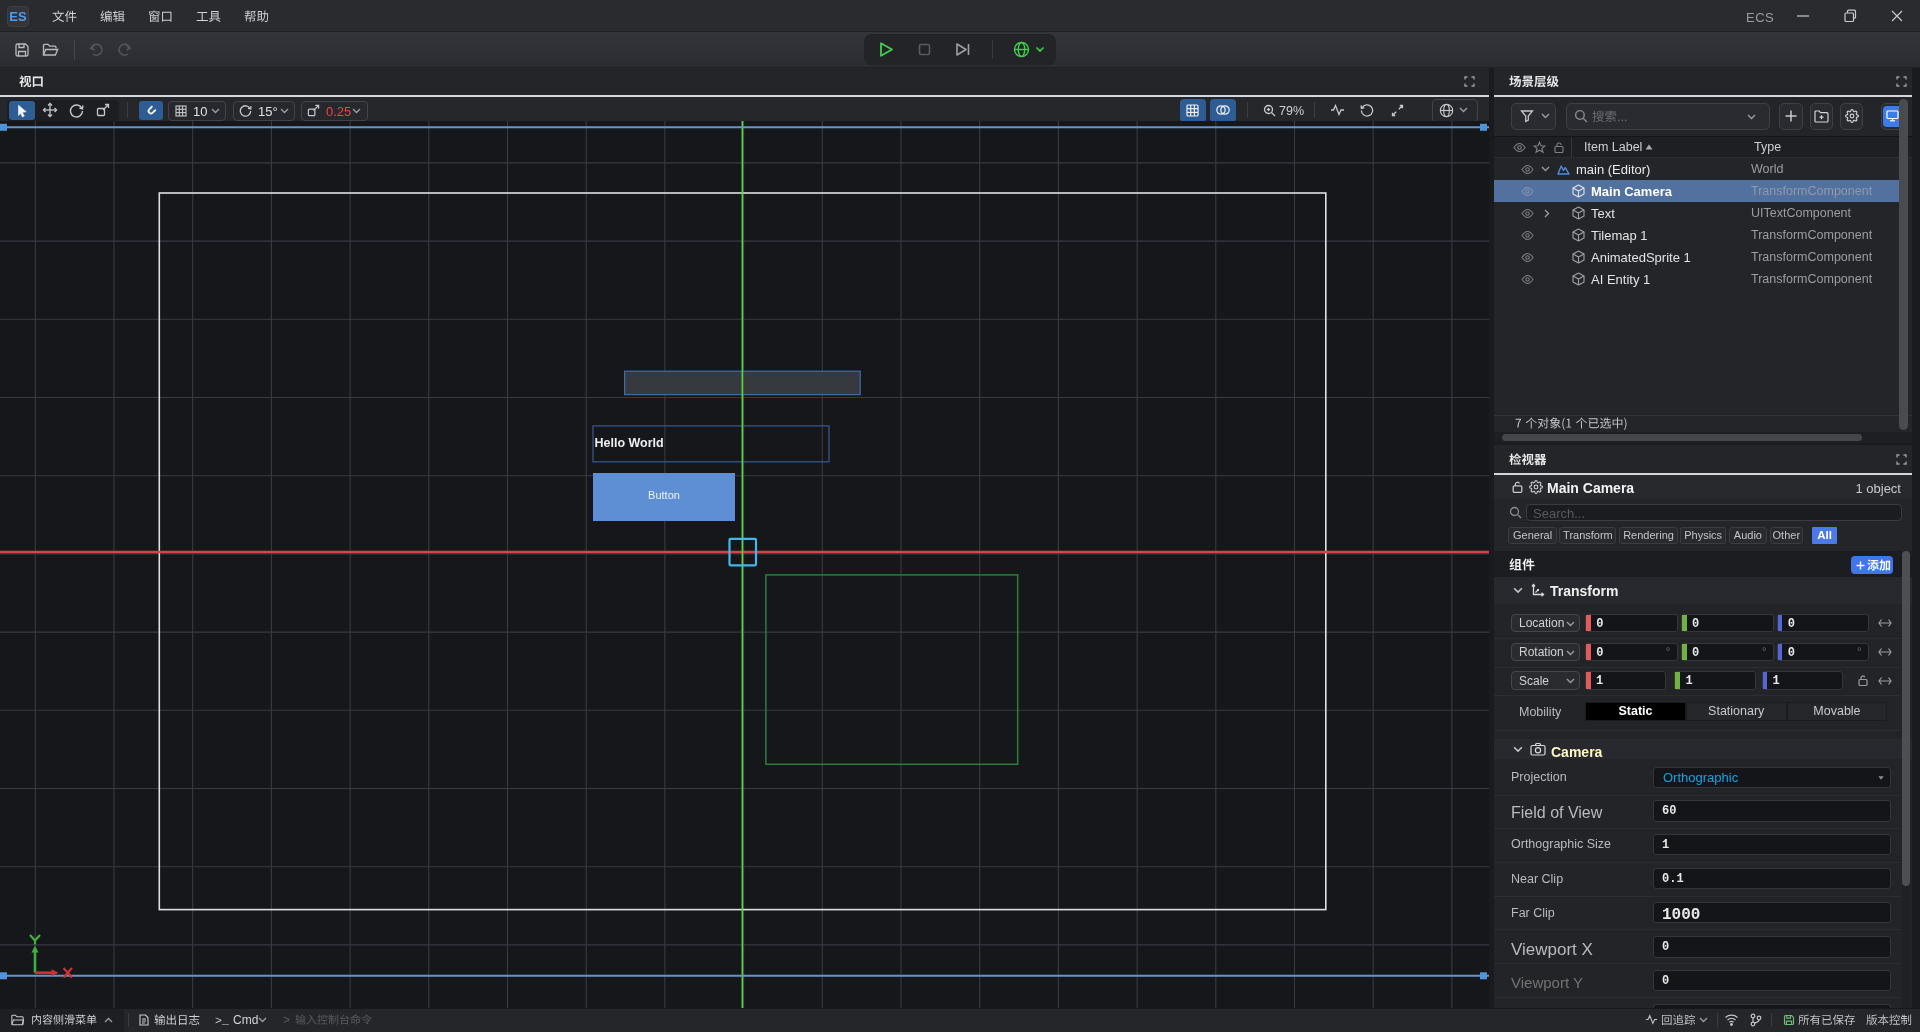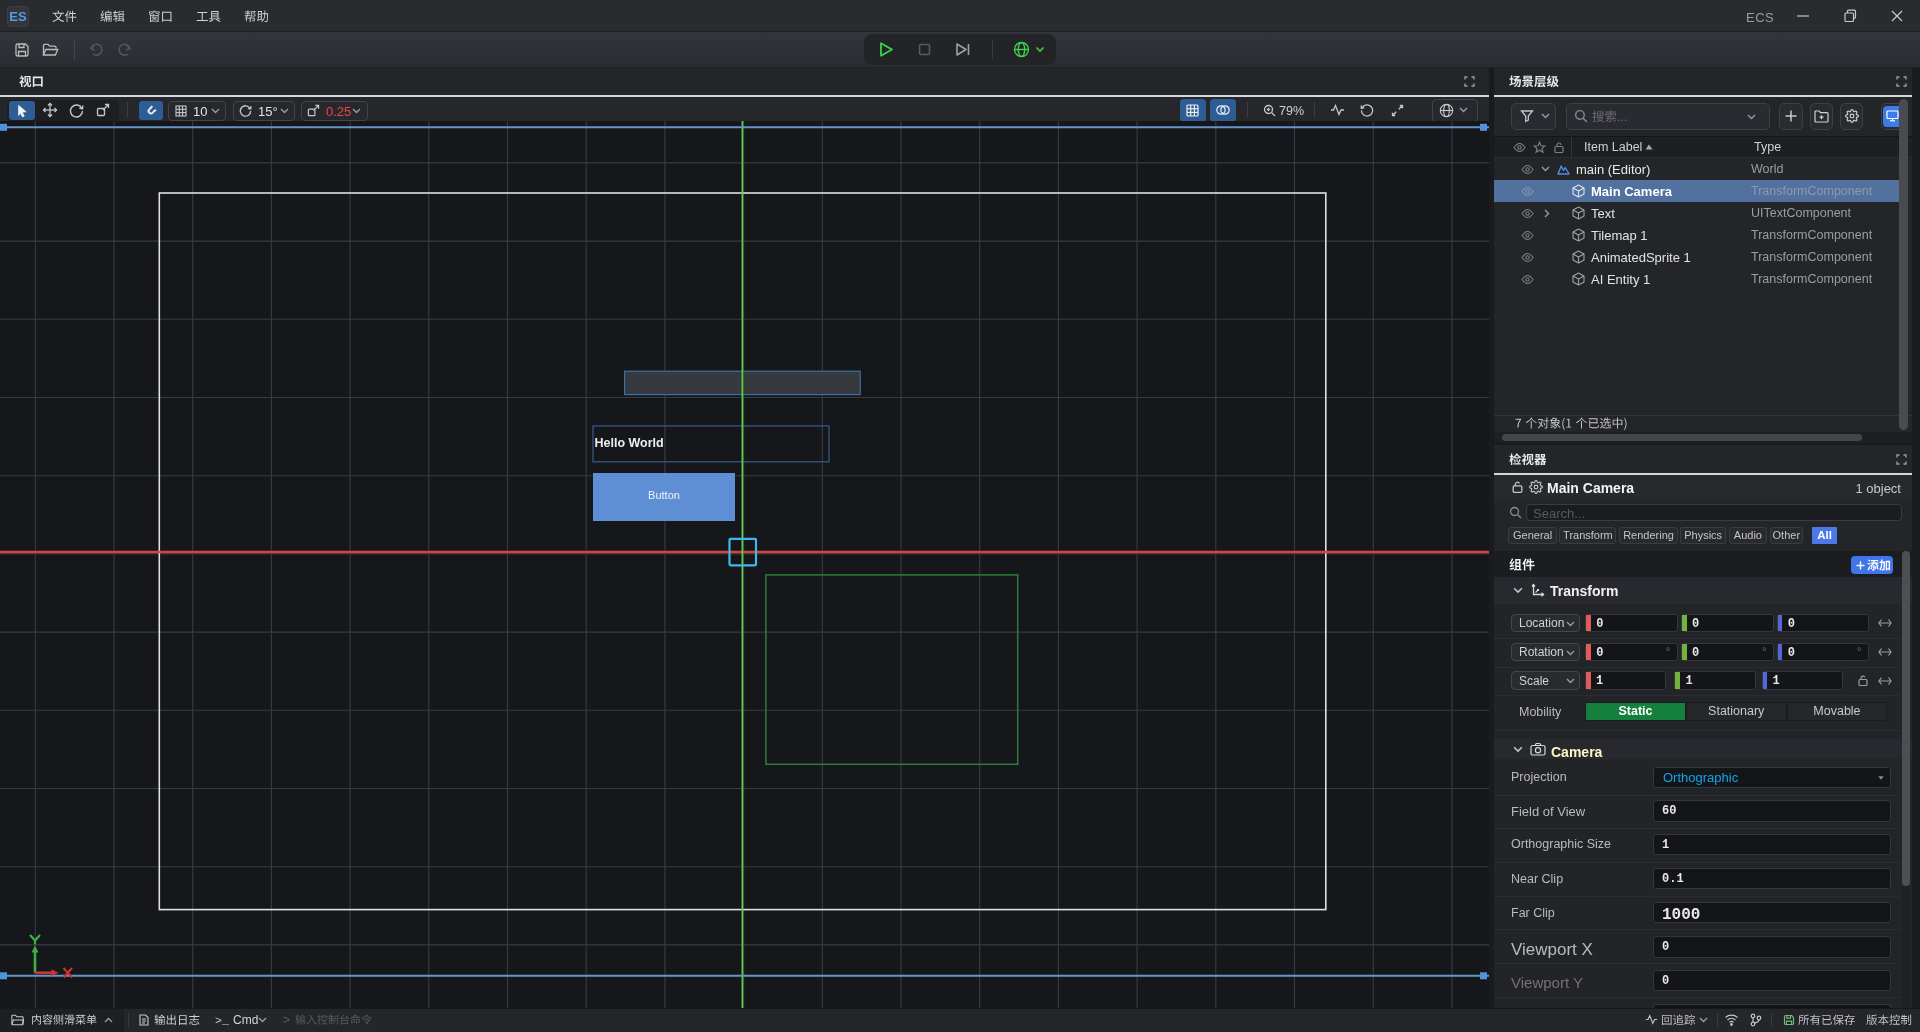--- a/index.html
+++ b/index.html
@@ -584,21 +584,21 @@
 <div class="txt" style="left:1772.6px;top:673.8px;font-size:12px;font-weight:bold;font-family:'Liberation Mono',monospace;color:#e8e8e8">1</div>
 <svg class="icon" style="left:1857px;top:674px" width="12" height="13" viewBox="0 0 12 13" fill="none" stroke="#9a9b9f" stroke-width="1.2">
       <rect x="2" y="5.5" width="8" height="6" rx="1"></rect>
       <path d="M4 5.5V4a2 2 0 0 1 3.8-.8"></path>
     </svg>
 <svg class="icon" style="left:1878px;top:676px" width="14" height="10" viewBox="0 0 14 10" fill="none" stroke="#9a9b9f" stroke-width="1.2">
       <path d="M3.5 1.5 L1 5 L3.5 8.5 M10.5 1.5 L13 5 L10.5 8.5 M1 5h12"></path>
     </svg>
 <div class="abs" style="left:1494px;top:695.3px;width:406px;height:1px;background:#2c2d32"></div>
 <div class="txt" style="left:1519px;top:705px;font-size:12.5px;color:#b9babf">Mobility</div>
-<div class="abs" style="left:1585.2px;top:702.3px;width:100.7px;height:18.7px;background:#15803d;border:1px solid #1b1c20;font-size:12.5px;font-weight:bold;color:#ffffff;text-align:center;line-height:17px">Static</div>
+<div class="abs" style="left:1585.2px;top:702.3px;width:100.7px;height:18.7px;background:#000000;border:1px solid #1b1c20;font-size:12.5px;font-weight:bold;color:#ffffff;text-align:center;line-height:17px">Static</div>
 <div class="abs" style="left:1685.9px;top:702.3px;width:100.7px;height:18.7px;background:#26272b;border:1px solid #1b1c20;font-size:12.5px;font-weight:normal;color:#c8c9cc;text-align:center;line-height:17px">Stationary</div>
 <div class="abs" style="left:1786.6px;top:702.3px;width:100.7px;height:18.7px;background:#26272b;border:1px solid #1b1c20;font-size:12.5px;font-weight:normal;color:#c8c9cc;text-align:center;line-height:17px">Movable</div>
 <div class="abs" style="left:1494px;top:729.5px;width:406px;height:1px;background:#2c2d32"></div>
 <div class="abs" style="left:1494px;top:738.8px;width:418px;height:20.5px;background:#28292e"></div>
 <svg class="icon" style="left:1513px;top:746px" width="10" height="7" viewBox="0 0 9 6" fill="none" stroke="#c6c7ca" stroke-width="1.4">
       <path d="M1 1 L4.5 4.5 L8 1"></path>
     </svg>
 <svg class="icon" style="left:1530px;top:742px" width="16" height="14" viewBox="0 0 16 14" fill="none" stroke="#d8d9db" stroke-width="1.2">
       <rect x="1" y="3.5" width="14" height="9.5" rx="1.5"></rect>
       <path d="M5 3.5 L6.2 1.5 H9.8 L11 3.5"></path>
@@ -606,21 +606,21 @@
     </svg>
 <div class="txt" style="left:1551px;top:744px;font-size:14px;font-weight:bold;color:#fef9c3">Camera</div>
 <div class="abs" style="left:1494px;top:759.3px;width:418px;height:248.7px;background:#232428"></div>
 <div class="txt" style="left:1511px;top:770.1px;font-size:12.5px;color:#b9babf">Projection</div>
 <div class="abs" style="left:1653px;top:766.6px;width:238px;height:21.9px;background:#141519;border:1px solid #35363b;border-radius:3px"></div>
 <div class="txt" style="left:1663px;top:770.1px;font-size:13px;color:#0ea5e9">Orthographic</div>
 <svg class="icon" style="left:1878px;top:775.6px" width="6" height="4" viewBox="0 0 6 4" fill="#8b8c91">
       <path d="M0.3 0.3h5.4L3 3.7z"></path>
     </svg>
 <div class="abs" style="left:1494px;top:794.5px;width:406px;height:1px;background:#2c2d32"></div>
-<div class="txt" style="left:1511px;top:803.8px;font-size:13px;color:#b9babf">Field of View</div>
+<div class="txt" style="left:1511px;top:803.8px;font-size:16px;color:#b9babf">Field of View</div>
 <div class="abs" style="left:1653px;top:800.3px;width:238px;height:21.5px;background:#141519;border:1px solid #35363b;border-radius:3px"></div>
 <div class="txt" style="left:1662px;top:804.3px;font-size:12px;font-family:'Liberation Mono',monospace;font-weight:bold;color:#e8e8e8">60</div>
 <div class="abs" style="left:1494px;top:828.2px;width:406px;height:1px;background:#2c2d32"></div>
 <div class="txt" style="left:1511px;top:837.4px;font-size:12.5px;color:#b9babf">Orthographic Size</div>
 <div class="abs" style="left:1653px;top:833.9px;width:238px;height:21.5px;background:#141519;border:1px solid #35363b;border-radius:3px"></div>
 <div class="txt" style="left:1662px;top:837.9px;font-size:12px;font-family:'Liberation Mono',monospace;font-weight:bold;color:#e8e8e8">1</div>
 <div class="abs" style="left:1494px;top:861.9px;width:406px;height:1px;background:#2c2d32"></div>
 <div class="txt" style="left:1511px;top:871.7px;font-size:12.5px;color:#b9babf">Near Clip</div>
 <div class="abs" style="left:1653px;top:868.2px;width:238px;height:21.2px;background:#141519;border:1px solid #35363b;border-radius:3px"></div>
 <div class="txt" style="left:1662px;top:872.2px;font-size:12px;font-family:'Liberation Mono',monospace;font-weight:bold;color:#e8e8e8">0.1</div>

